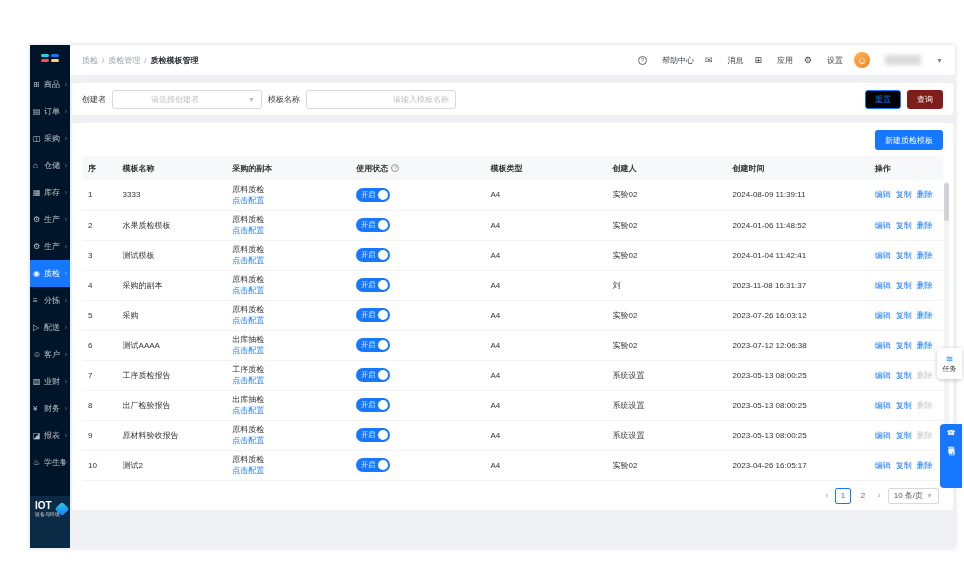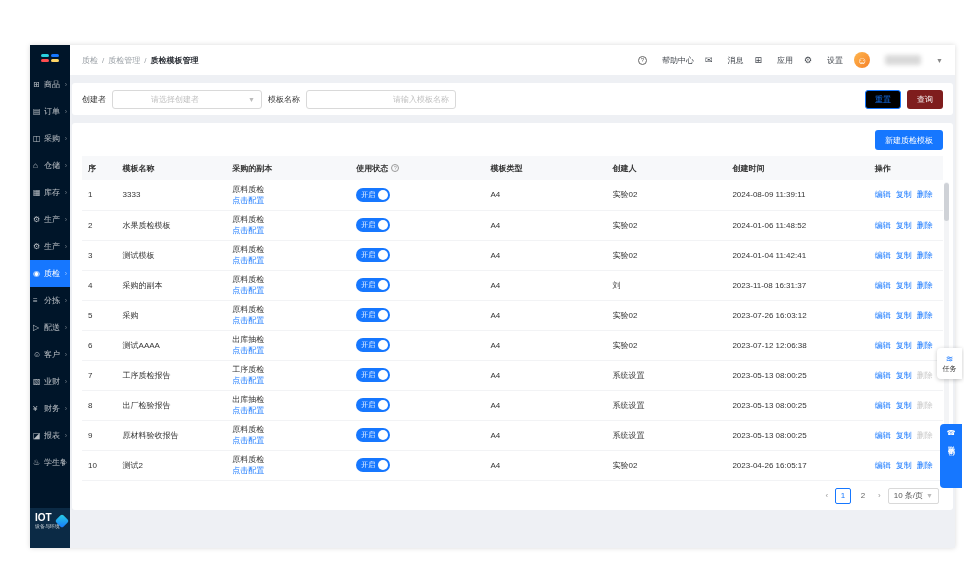--- a/index.html
+++ b/index.html
@@ -15,21 +15,21 @@
   .logo-bars { display:flex; flex-direction:column; gap:2px; }
   .logo-row { display:flex; gap:2px; }
   .logo-bar { width:8px; height:3px; border-radius:2px; }
   .menu { flex:1; overflow:hidden; }
   .menu-item { height:27px; display:flex; align-items:center; padding:0 3px;
     color:rgba(255,255,255,.72); font-size:8px; cursor:pointer; white-space:nowrap; }
   .menu-item .mi-icon { width:9px; font-size:8px; flex:none; }
   .menu-item .mi-label { flex:1; margin-left:2px; overflow:hidden; }
   .menu-item .mi-chev { font-size:7px; opacity:.55; }
   .menu-item.active { background:#1677ff; color:#fff; }
-  .sb-footer { height:40px; background:#0b2a45; color:#fff; padding:4px 4px 0 5px; position:relative; }
+  .sb-footer { height:52px; background:#0b2a45; color:#fff; padding:4px 4px 0 5px; position:relative; }
   .sb-brand { font-size:10px; font-weight:bold; line-height:11px; }
   .sb-sub { font-size:5.5px; color:rgba(255,255,255,.8); transform:scale(.9); transform-origin:left; }
   .sb-diamond { position:absolute; right:3px; top:8px; width:10px; height:10px;
     background:linear-gradient(135deg,#29d0e0,#1677ff); transform:rotate(45deg); border-radius:2px; }
 
   
   .header { position:absolute; left:40px; top:0; right:0; height:30px; background:#fff;
     display:flex; align-items:center; justify-content:space-between; padding:0 12px; z-index:2; }
   .breadcrumb { font-size:8px; color:#9aa0a6; display:flex; gap:4px; align-items:center; }
   .bc-item.last { color:#2b2f36; font-weight:bold; }

